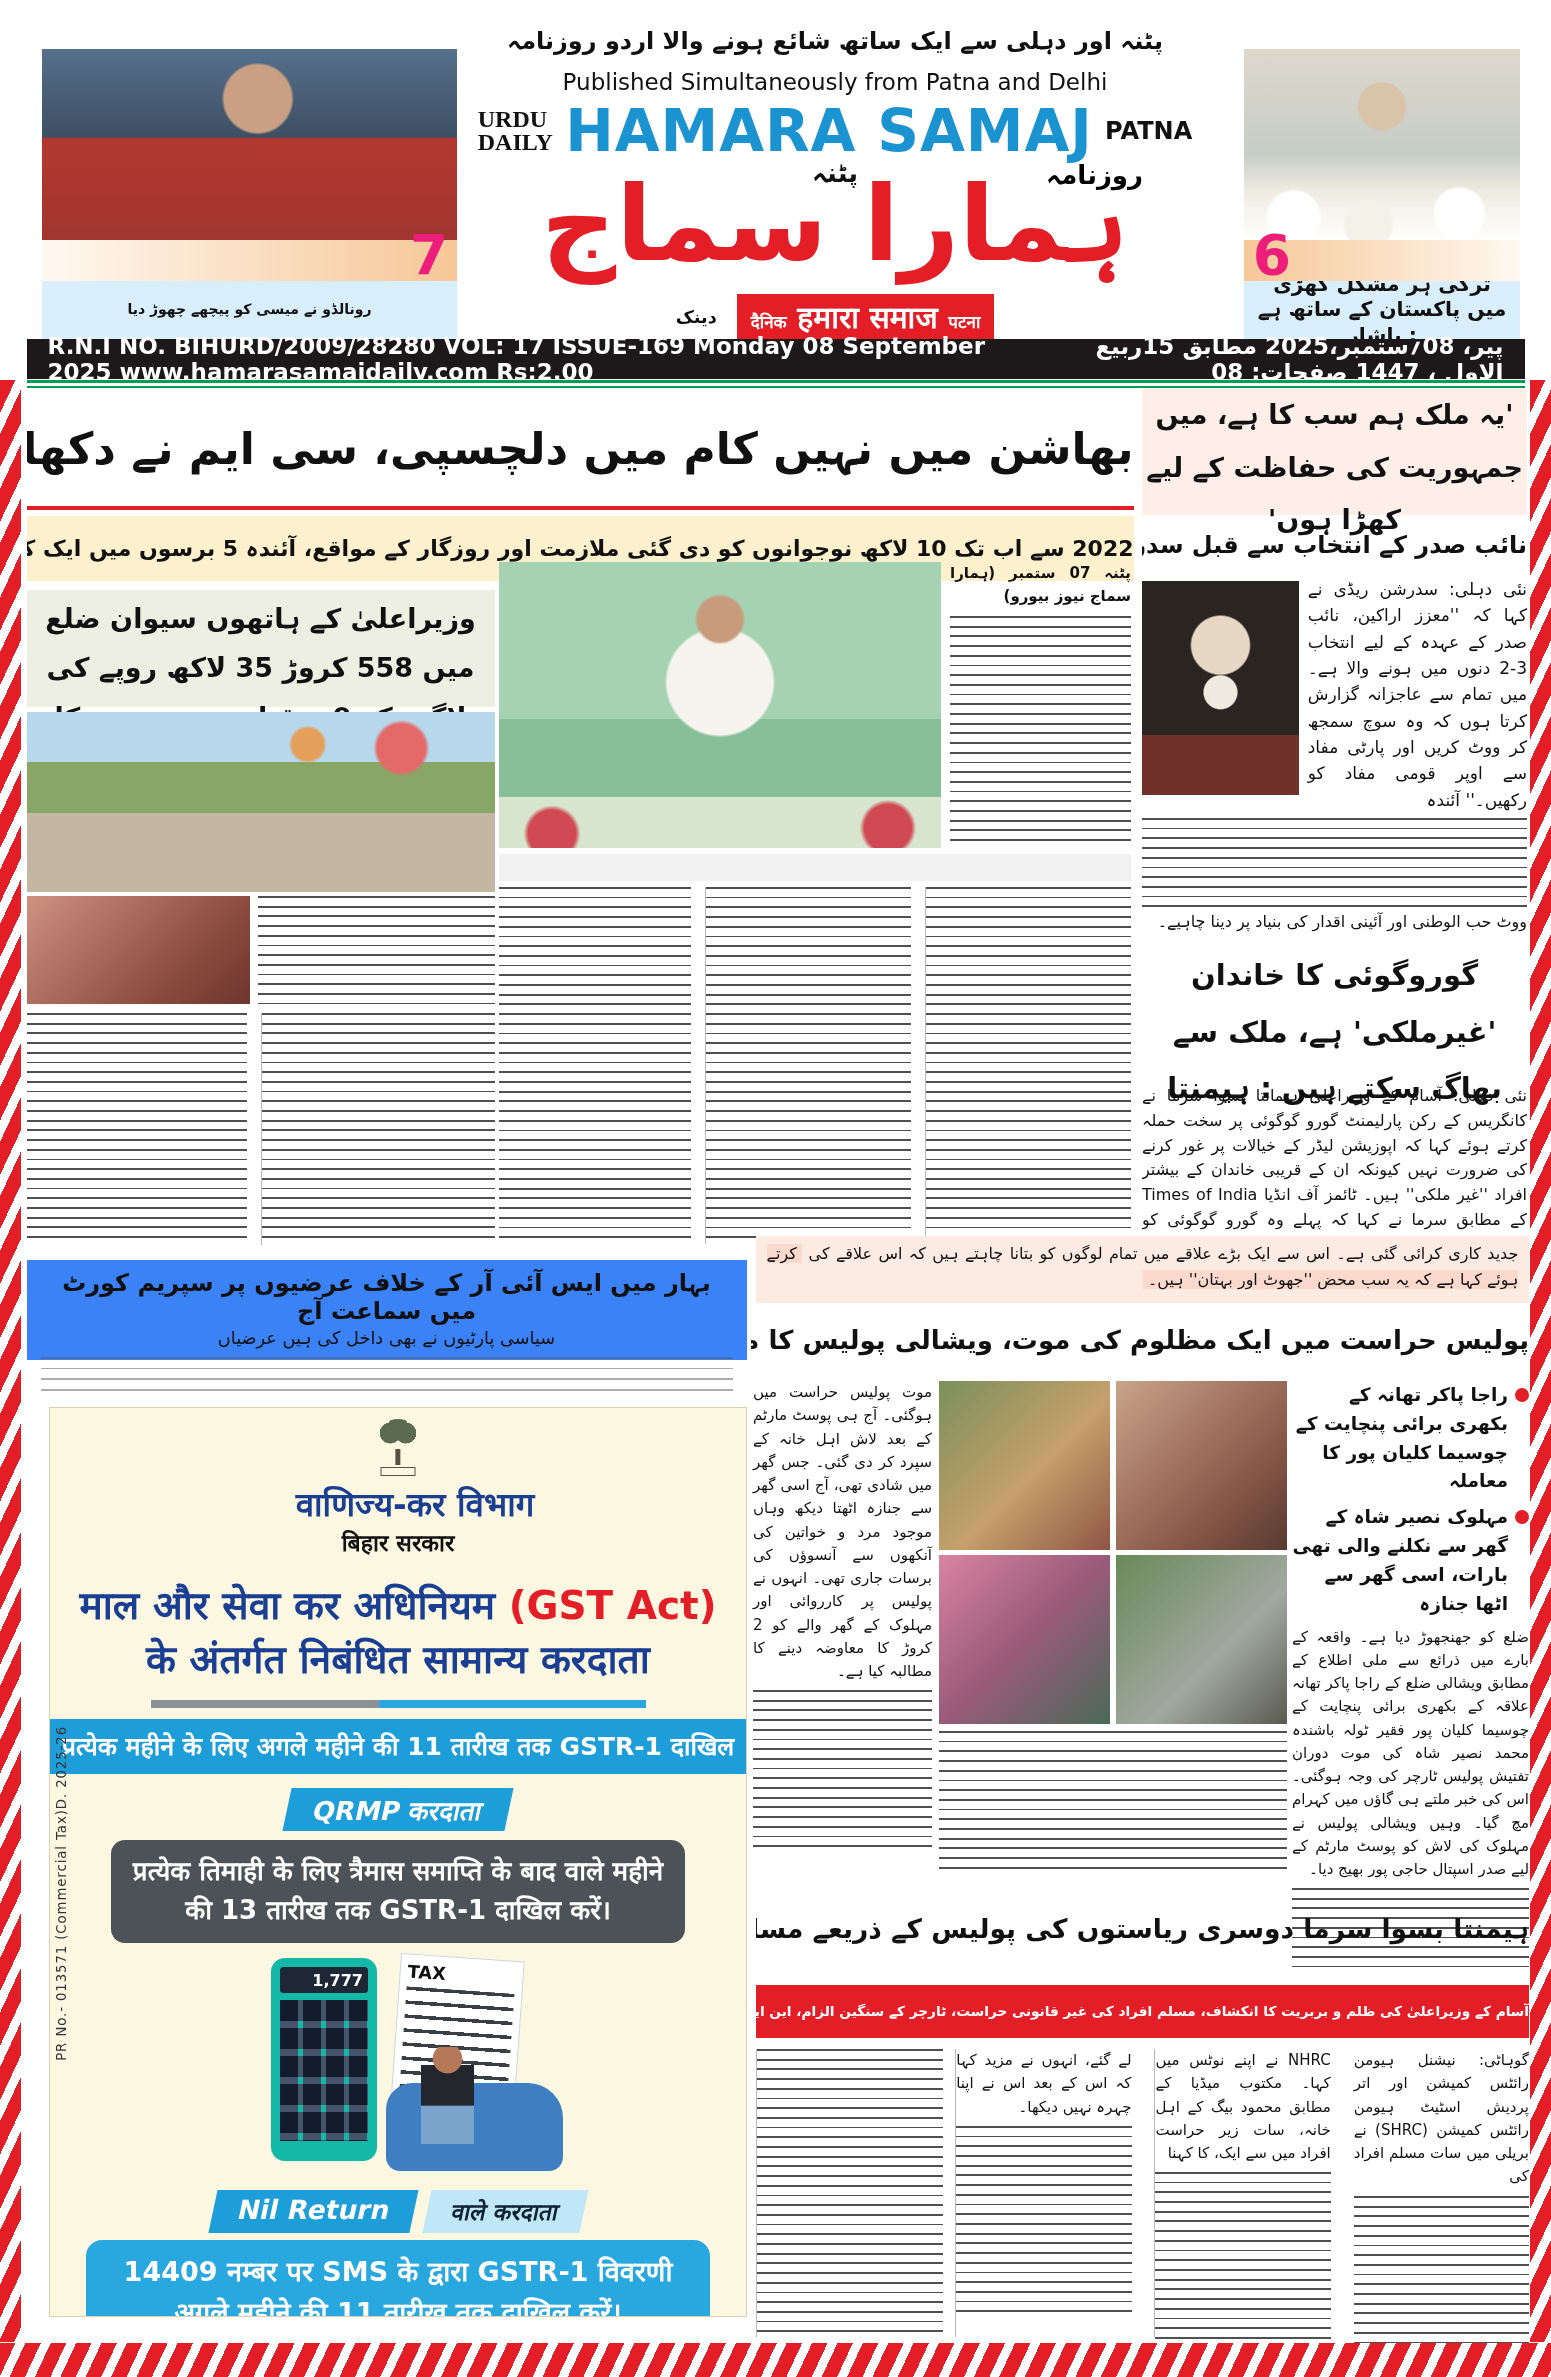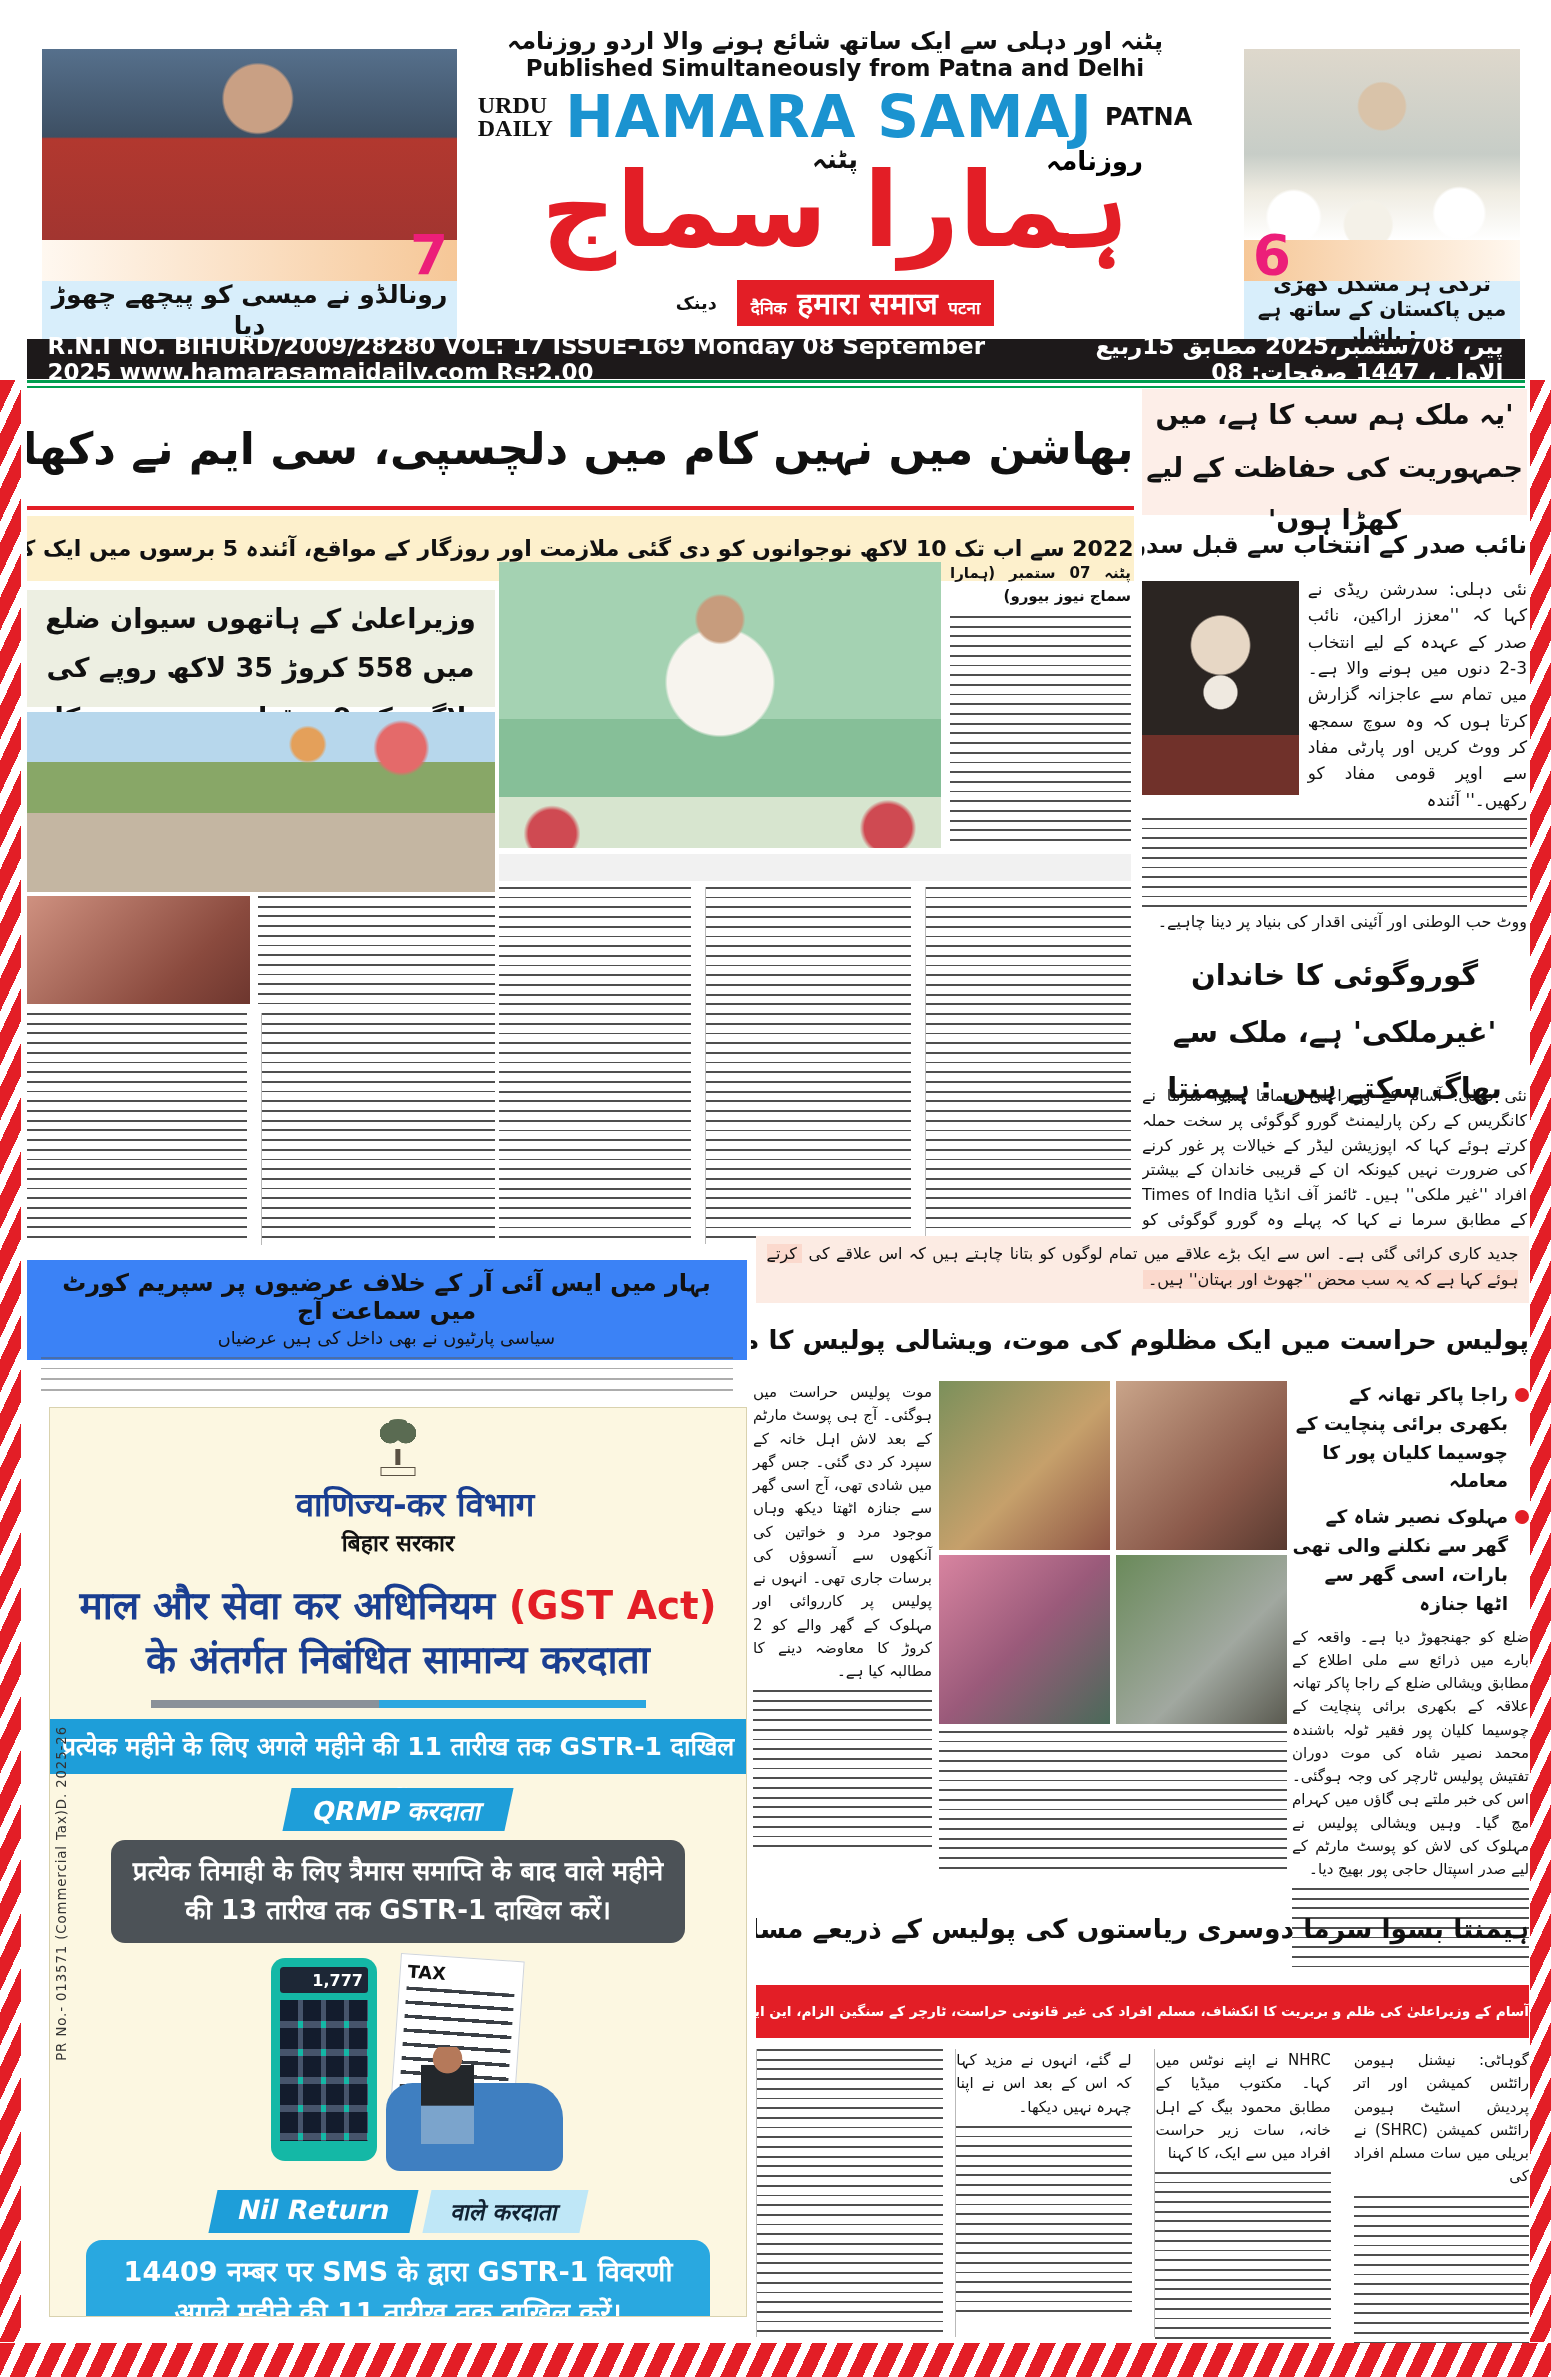--- a/index.html
+++ b/index.html
@@ -18,24 +18,24 @@
   .ph-speaker{background:
      radial-gradient(circle at 50% 30%,#d9c3a9 0 12%,transparent 13%),
      radial-gradient(circle at 18% 88%,#ffffff 0 9%,transparent 10%),
      radial-gradient(circle at 45% 92%,#f4f1e8 0 10%,transparent 11%),
      radial-gradient(circle at 78% 86%,#ffffff 0 9%,transparent 10%),
      linear-gradient(180deg,#ded8cc 0%,#c7cdc7 55%,#efece2 75%,#ffffff 100%);}
   .promo-strip{position:relative;height:41px;background:linear-gradient(90deg,#fff8f0,#f6c797);}
   .promo-strip.rev{background:linear-gradient(270deg,#fff8f0,#f6c797);}
   .promo-num{position:absolute;top:-12.4px;font-size:55px;font-weight:bold;color:#ec1e79;line-height:55px;}
   .promo-box{height:58px;background:#d8eefb;display:flex;align-items:center;justify-content:center;
-             font-weight:bold;font-size:25px;text-align:center;direction:rtl;padding:1.8px 8.8px;line-height:1.25;}
+             font-weight:bold;font-size:14px;text-align:center;direction:rtl;padding:1.8px 8.8px;line-height:1.25;}
   .mast-center{position:absolute;left:446px;top:26.5px;width:778px;text-align:center;}
   .mast-tagline{font-size:24px;font-weight:bold;direction:rtl;}
-  .mast-en{font-size:23px;font-weight:bold;margin-top:0;}
+  .mast-en{font-size:23px;font-weight:normal;margin-top:14px;}
   .brand-row{display:flex;justify-content:center;align-items:center;gap:12.4px;margin-top:7px;}
   .urdu-daily{font-family:"Liberation Serif",serif;font-weight:bold;font-size:24px;line-height:.95;text-align:left;}
   .brand-en{color:#1b93d0;font-size:58px;font-weight:bold;letter-spacing:0.9px;line-height:1;}
   .patna-en{font-size:24px;font-weight:bold;}
   .callig{position:relative;height:134px;margin-top:-1.8px;}
   .brand-urdu{color:#e31e26;font-size:104px;font-weight:bold;line-height:133px;direction:rtl;letter-spacing:-2.7px;}
   .roznama{position:absolute;right:81px;top:1.8px;font-size:26px;font-weight:bold;color:#000;}
   .patna-urdu{position:absolute;left:50%;transform:translateX(-50%);top:0;font-size:26px;font-weight:bold;color:#111;}
   .hindi-row{display:flex;justify-content:center;align-items:center;gap:20px;margin-top:1.8px;}
   .dainik-urdu{font-size:17.7px;font-weight:bold;}

